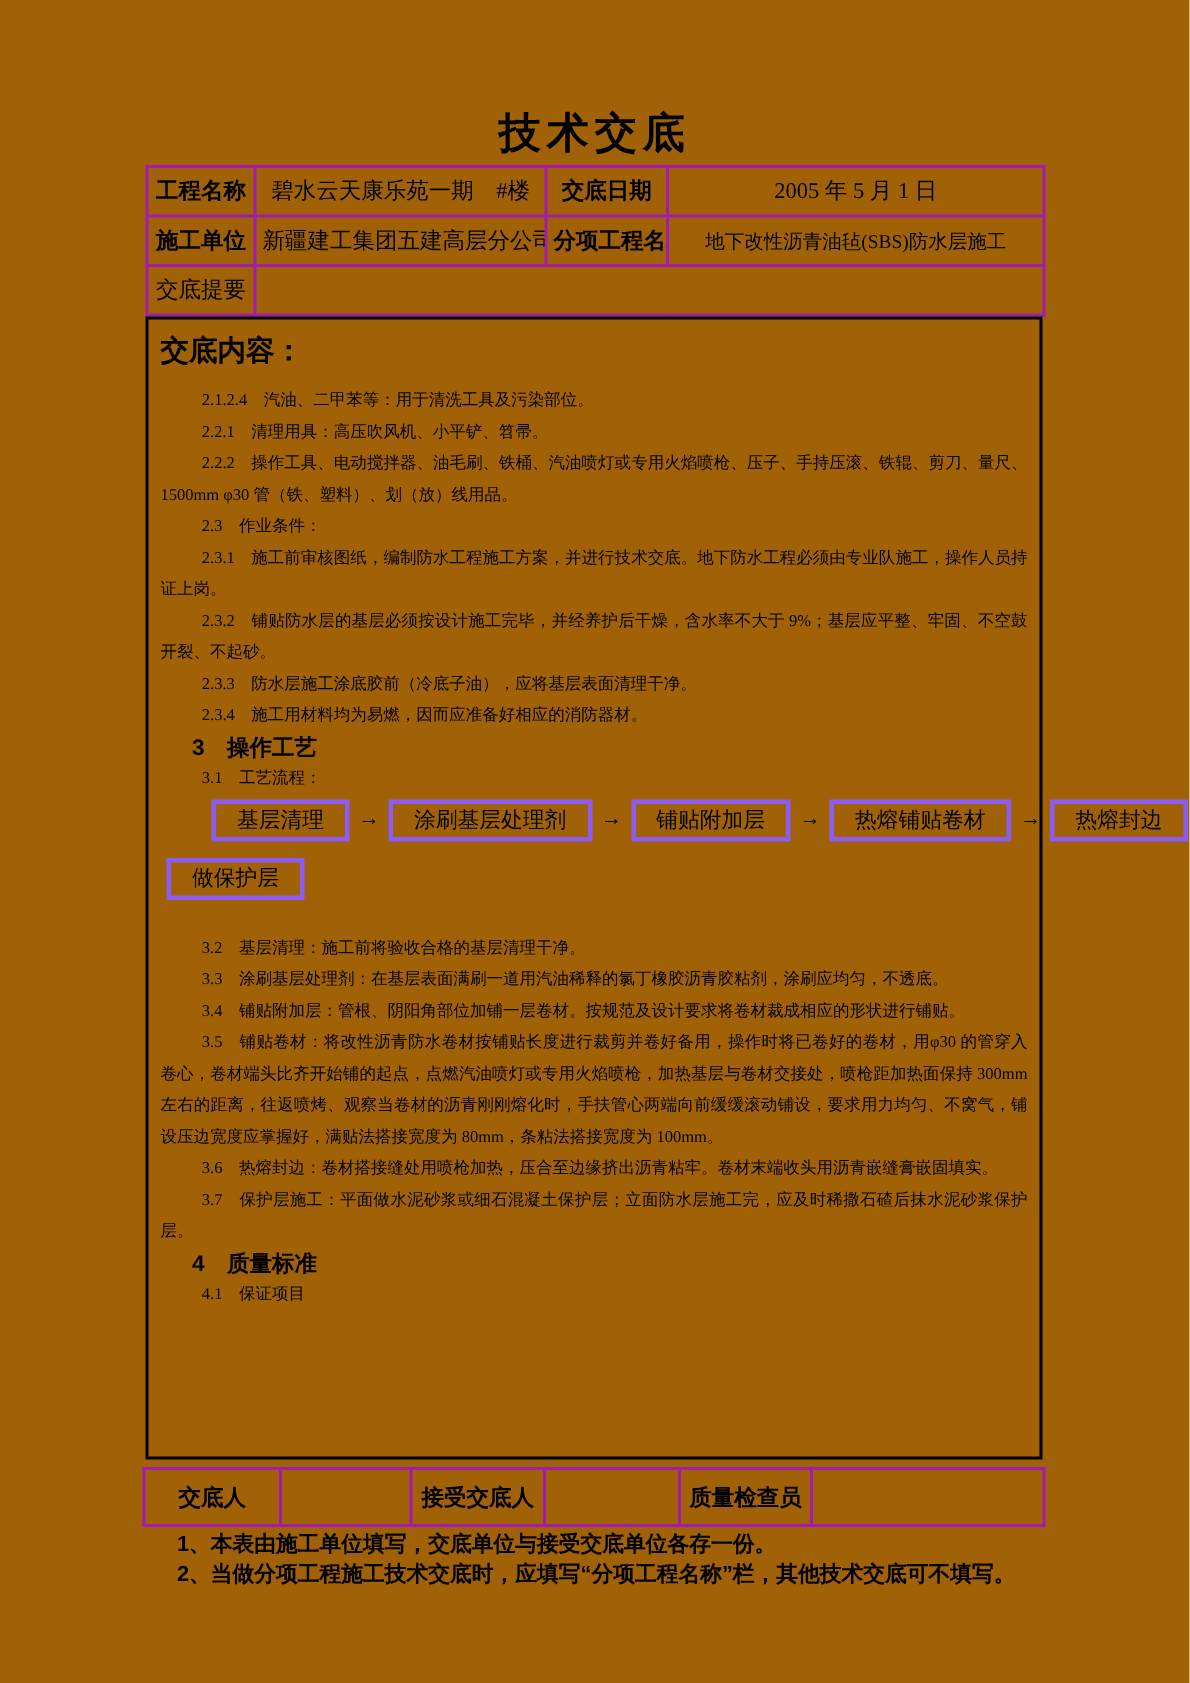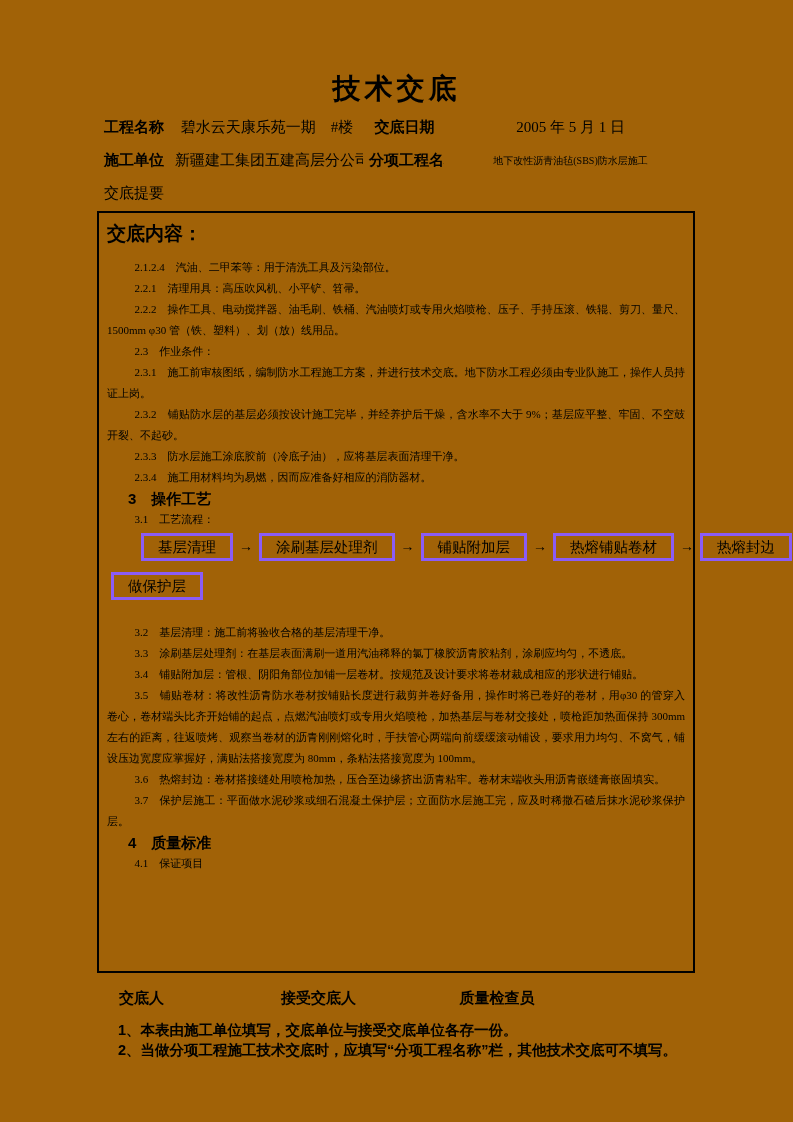--- a/index.html
+++ b/index.html
@@ -17,31 +17,31 @@
     position: absolute;
     top: 70px; left: 0; width: 100%;
     text-align: center;
     font-size: 28px;
     font-weight: bold;
     letter-spacing: 4px;
     font-family: "Liberation Serif", serif;
   }
   table { border-collapse: collapse; table-layout: fixed; }
   td {
-    border: 2px solid #a16207;
+    border: 2px solid #a21caf;
     font-size: 15px;
     padding: 2px 4px;
     overflow: hidden;
     white-space: nowrap;
   }
   .hdr-table { position: absolute; left: 97px; top: 110px; width: 598px; }
   .hdr-table td { height: 33px; text-align: center; vertical-align: middle; }
   .lbl { font-family: "Liberation Sans", sans-serif; font-weight: bold; }
   .val { font-family: "Liberation Serif", serif; }
-  .val-small { font-size: 10px; }
+  .val-small { font-size: 13px; }
   .content-box {
     position: absolute;
     left: 97px; top: 211px;
     width: 598px; height: 762px;
     border: 2px solid #000;
     padding: 8px 8px 0 8px;
   }
   .content-heading {
     font-family: "Liberation Sans", sans-serif;
     font-weight: bold;

